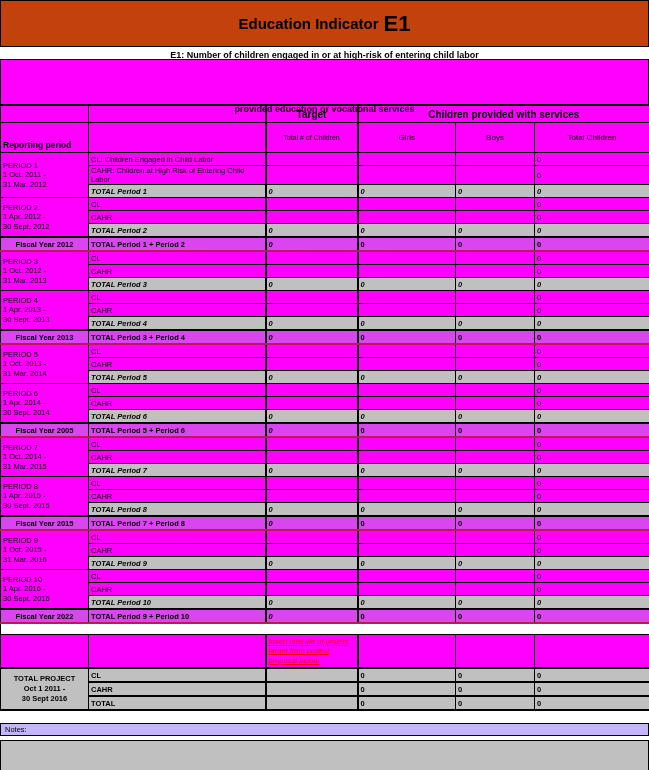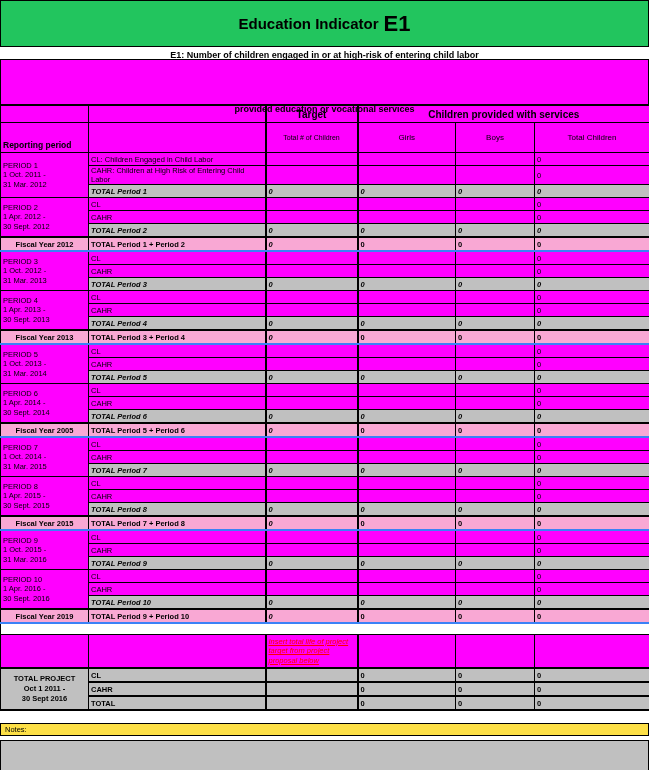--- a/index.html
+++ b/index.html
@@ -1,51 +1,51 @@
 <!DOCTYPE html>
 <html><head>
 <meta charset="utf-8">
 <style>
   html,body{margin:0;padding:0;}
   body{width:649px;background:#fff;font-family:"Liberation Sans",sans-serif;color:#000;}
   .sheet{width:649px;}
 
-  .title-box{height:45px;background:#22c55e;border:1px solid #000;display:flex;align-items:center;justify-content:center;gap:5px;}
+  .title-box{height:45px;background:#c2410c;border:1px solid #000;display:flex;align-items:center;justify-content:center;gap:5px;}
   .title-text{font-size:15px;font-weight:bold;}
   .title-code{font-size:22px;font-weight:bold;}
   .gap{background:#fff;}
   .g12{height:12px;} .g4{height:4px;}
   .subtitle-box{height:44px;background:#FF00FF;border:1px solid #000;display:flex;flex-direction:column;align-items:center;justify-content:center;font-size:9px;font-weight:bold;line-height:1.6;text-align:center;gap:40px;}
 
   table.grid{border-collapse:collapse;table-layout:fixed;width:649px;}
   .grid th,.grid td{border:1px solid #000;background:#FF00FF;font-size:7.5px;padding:0 2px;height:12px;overflow:hidden;vertical-align:middle;text-align:left;}
   .grid thead tr.group-row th{height:16px;font-weight:bold;font-size:10px;text-align:center;}
   .grid thead tr.colhead-row th{height:27px;font-weight:normal;font-size:8px;text-align:center;}
   .rp-th{font-weight:bold !important;text-align:left !important;vertical-align:bottom !important;font-size:8.5px !important;padding-bottom:2px !important;}
   .target-cell{border-left:2px solid #000 !important;}
   .girls-cell{border-left:2px solid #000 !important;}
 
   .period-cell{font-size:6.5px;text-align:center;line-height:1.25;}
   .pline{white-space:nowrap;}
   .label-cell{font-size:7.5px;}
   .val-cell{text-align:right;}
   .total-row td{background:#C0C0C0;font-weight:bold;font-style:italic;}
   .total-row .target-cell{font-style:italic;}
-  .fiscal-row td{background:#f9a8d4;font-weight:bold;border-top:2px solid #000;border-bottom:2px solid #3b82f6;}
+  .fiscal-row td{background:#d946ef;font-weight:bold;border-top:2px solid #000;border-bottom:2px solid #be185d;}
   .fiscal-row .target-cell{font-style:italic;}
   .fiscal-label{font-size:7px;text-align:center !important;}
 
   .spacer-row td{background:#fff;border-left:1px solid #000;border-right:1px solid #000;border-top:none;border-bottom:none;height:10px;}
   .note-row td{height:32px;}
   .note-cell{color:#FF0000;font-style:italic;font-size:6.5px;line-height:1.25;vertical-align:top;padding-top:2px;text-decoration:underline;}
 
   .tp-row td{background:#C0C0C0;font-weight:bold;border-top:2px solid #000;border-bottom:2px solid #000;}
   .tp-label-cell{font-size:7.5px;text-align:center !important;line-height:1.3;}
 
-  .notes-row{height:13px;background:#fde047;border:1px solid #000;font-size:7.5px;line-height:12px;padding:0 4px;box-sizing:border-box;}
+  .notes-row{height:13px;background:#c4b5fd;border:1px solid #000;font-size:7.5px;line-height:12px;padding:0 4px;box-sizing:border-box;}
   .notes-box{height:58px;background:#C0C0C0;border:1px solid #000;}
 </style>
 </head>
 <body>
 
 <div class="sheet">
 
   <div class="title-box">
     <span class="title-text">Education Indicator</span>
     <span class="title-code">E1</span>
@@ -370,21 +370,21 @@
           <td class="val-cell">0</td>
         </tr>
         <tr class="total-row">
           <td class="label-cell">TOTAL Period 10</td>
           <td class="val-cell target-cell">0</td>
           <td class="val-cell girls-cell">0</td>
           <td class="val-cell">0</td>
           <td class="val-cell">0</td>
         </tr>
         <tr class="fiscal-row">
-          <td class="fiscal-label">Fiscal Year 2019</td>
+          <td class="fiscal-label">Fiscal Year 2022</td>
           <td class="label-cell">TOTAL Period 9 + Period 10</td>
           <td class="val-cell target-cell">0</td>
           <td class="val-cell girls-cell">0</td>
           <td class="val-cell">0</td>
           <td class="val-cell">0</td>
         </tr>
         <tr class="spacer-row">
           <td colspan="6"></td>
         </tr>
         <tr class="note-row">

